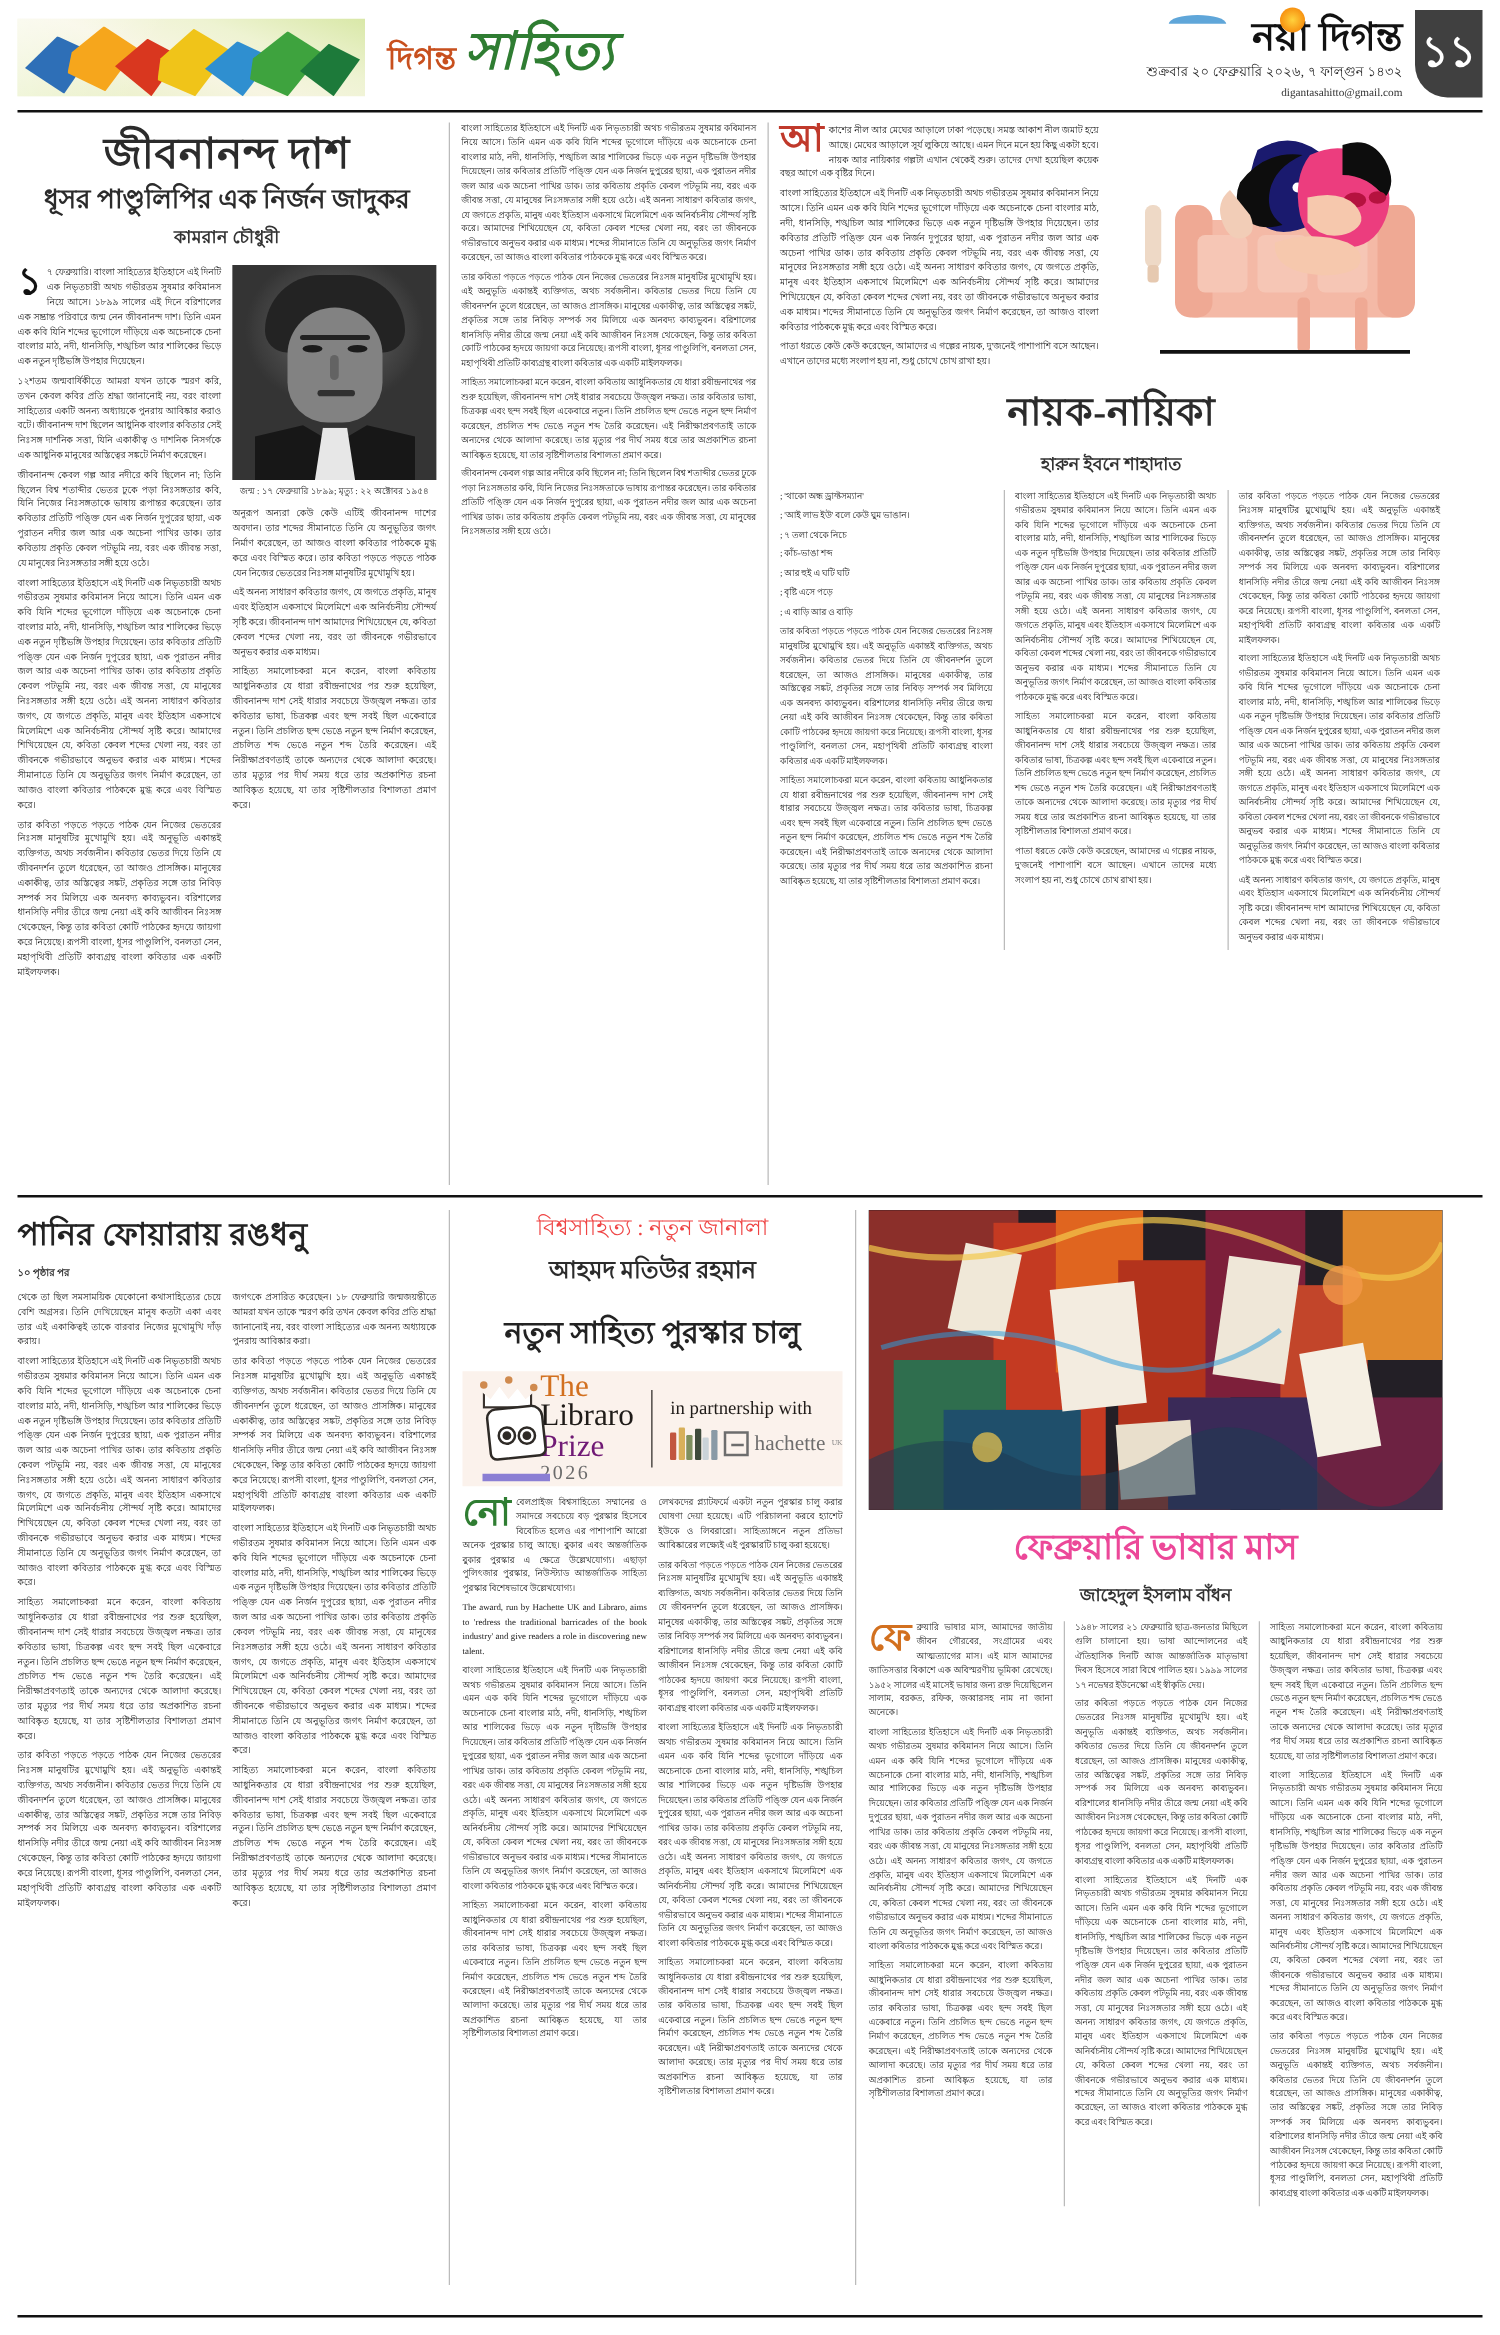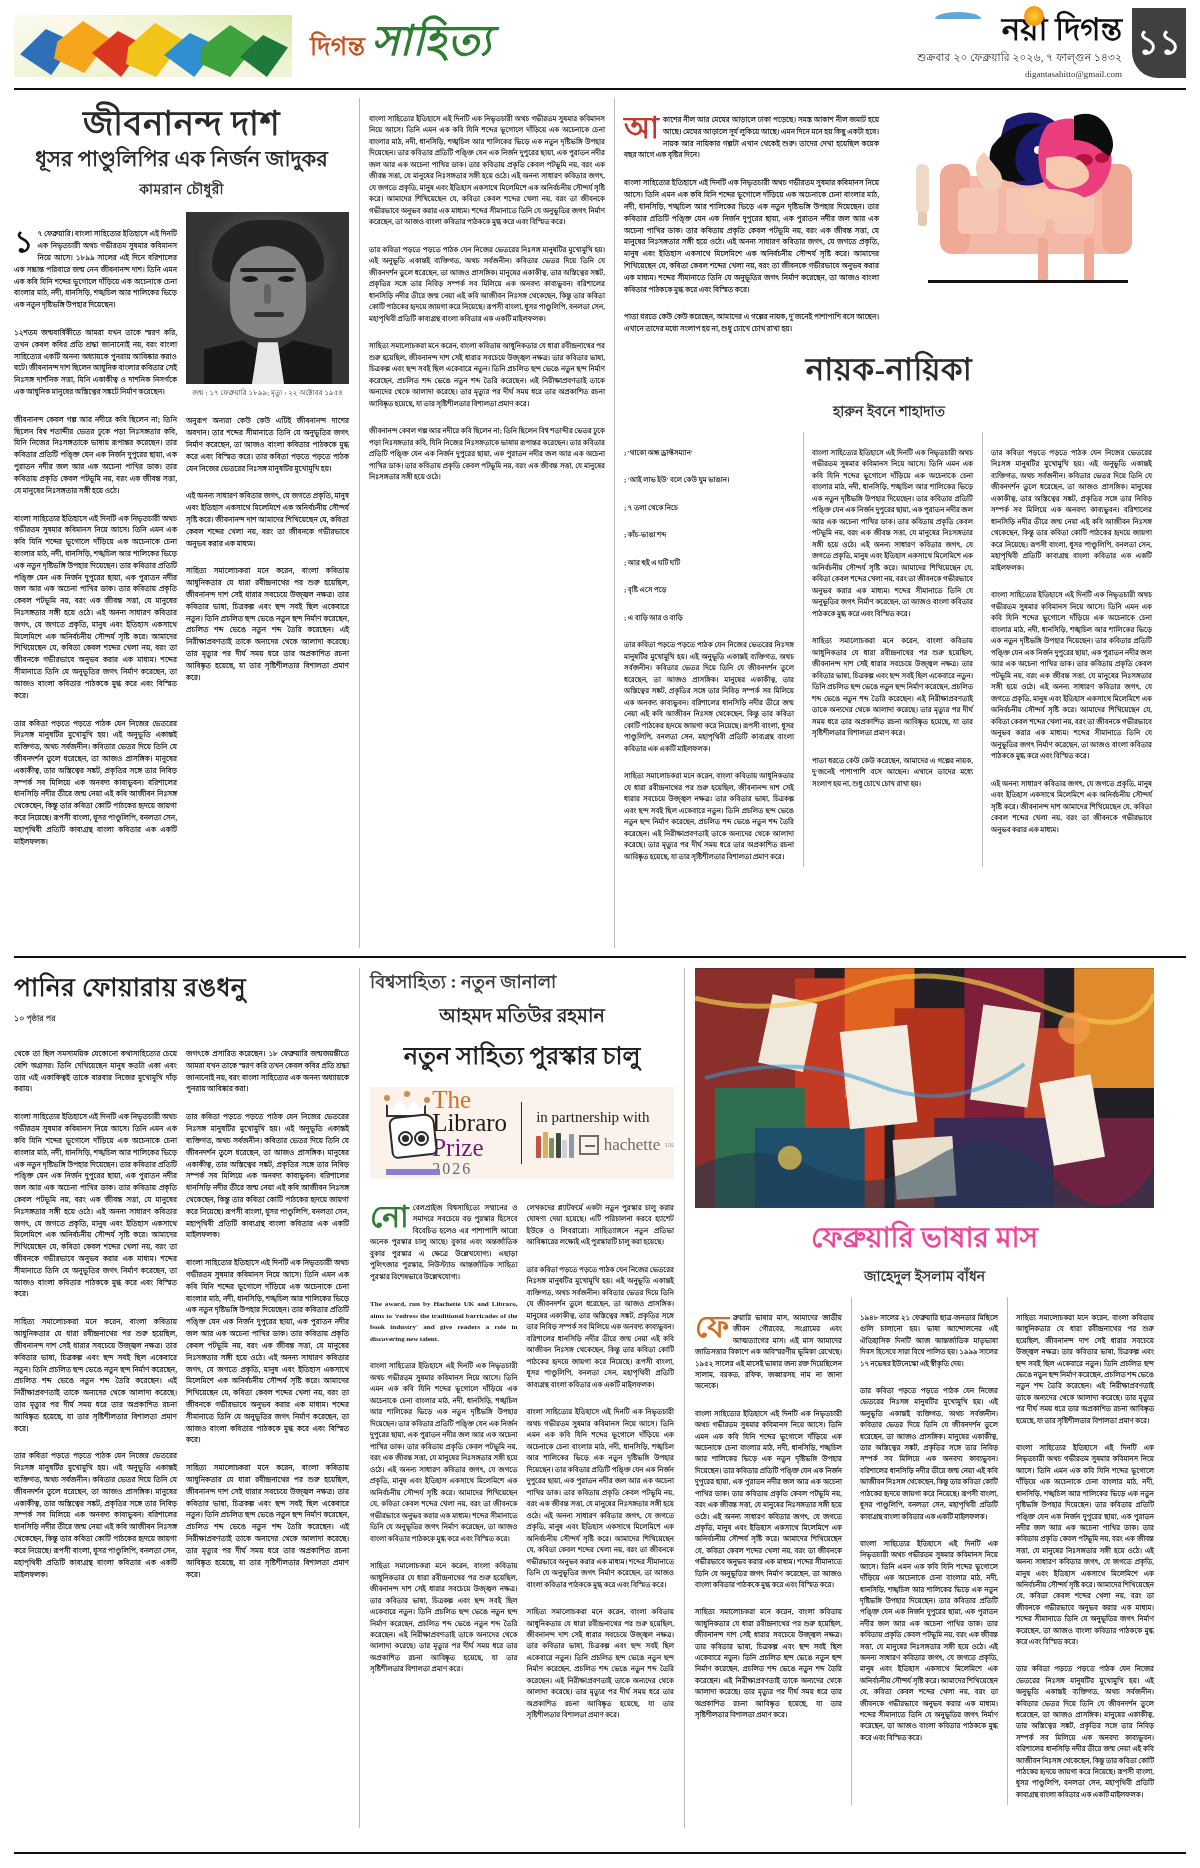--- a/index.html
+++ b/index.html
@@ -71,21 +71,21 @@
     border-radius:0 0 0 26px;
     display:flex; align-items:center; justify-content:center;
     font-size:34px; font-weight:700; line-height:1;
   }
 
   .rule-thick { border-top:2px solid #111; margin-top:4px; }
   .body-col {
     font-size:7.3px; line-height:1.62; text-align:justify; color:#1a1a1a;
     hyphens:auto; word-spacing:-0.3px;
   }
-  .body-col p { margin:16px 0 4px 0;font-weight:bold; }
+  .body-col p { margin:0 0 4px 0; }
 
   .col-rule { border-left:1px solid #bbb; }
 
   
   .top-section { display:flex; margin-top:8px; height:850px; }
 
   .left-block { width:345px; padding-right:10px; }
   .headline-main {
     text-align:center; font-size:34px; font-weight:700; color:#2b2b2b;
     letter-spacing:.5px; line-height:1.15; margin-top:6px;
@@ -160,23 +160,23 @@
   .bottom-section { display:flex; margin-top:10px; height:860px; }
   .b-left { width:345px; padding-right:10px; }
   .b-mid { width:325px; padding:0 10px; }
   .b-right { width:470px; padding-left:10px; }
 
   .hl3 { font-size:25px; font-weight:700; color:#222; letter-spacing:.4px; }
   .contfrom { font-size:8px; font-weight:700; color:#333; margin-top:1px; }
   .b-left-cols { display:flex; gap:9px; margin-top:7px; }
   .blc { width:163px; }
 
-  .hl4 { text-align:left; font-size:18px; font-weight:700; color:#404040; }
+  .hl4 { text-align:center; font-size:18px; font-weight:400; color:#ef4444; }
   .hl4b { text-align:center; font-size:19px; font-weight:700; color:#2b2b2b; margin-top:2px; }
-  .hl5 { text-align:center; font-size:24px; font-weight:700; color:#222; margin-top:4px; }
+  .hl5 { text-align:center; font-size:24px; font-weight:700; color:#222; margin-top:14px; }
 
   .libraro {
     margin-top:10px; width:100%; height:92px; background:#fbf2ec;
     display:flex; align-items:center; position:relative;
   }
   .libraro .mascot { width:74px; height:80px; position:relative; margin-left:6px; }
   .libraro .crown { position:absolute; left:10px; top:4px; width:40px; height:20px;
     background:#fff; border:2px solid #3a332e;
     clip-path:polygon(0 100%,0 35%,16% 62%,34% 12%,52% 62%,70% 20%,86% 62%,100% 38%,100% 100%); }
   .libraro .cdot { position:absolute; width:6px; height:6px; border-radius:50%; background:#d08a4e; }

